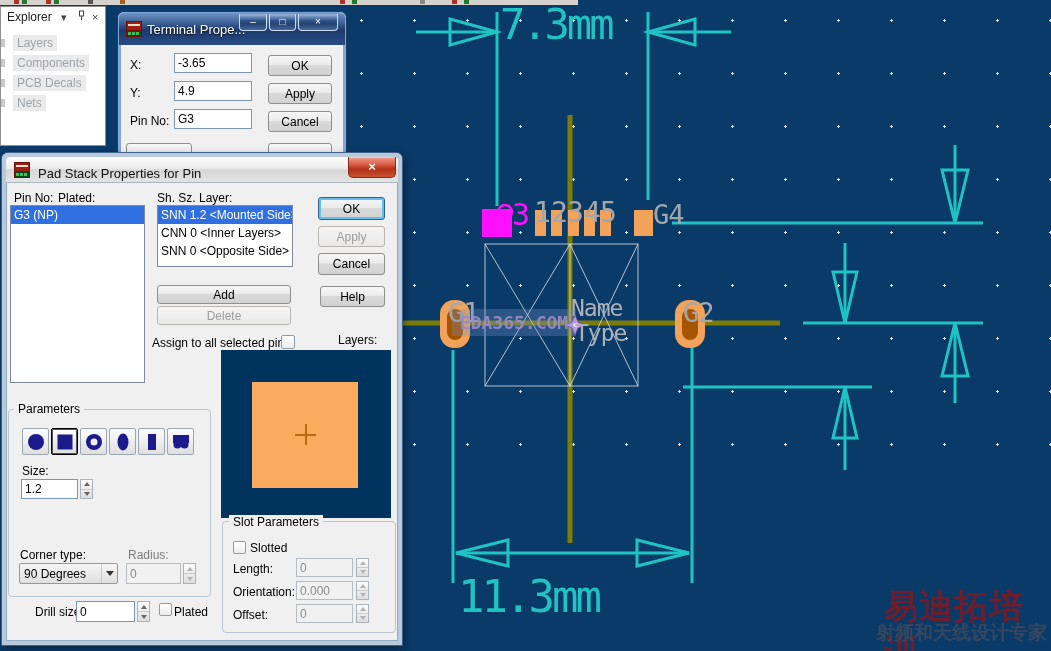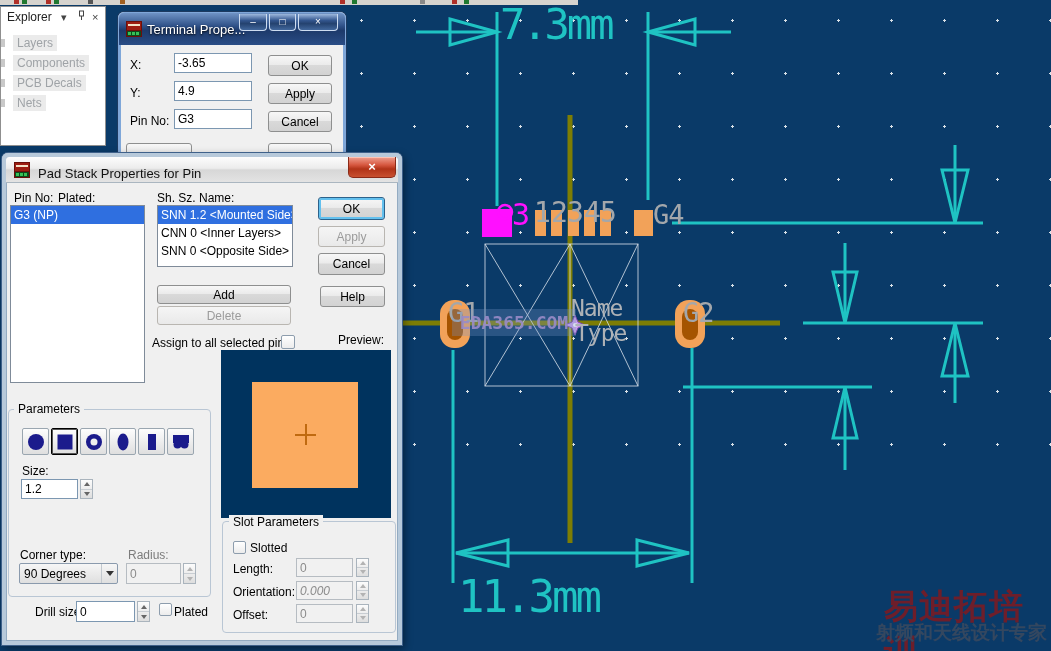--- a/index.html
+++ b/index.html
@@ -266,41 +266,41 @@
         <rect x="2" y="11" width="3" height="3" fill="#37c057"></rect>
           <rect x="6" y="11" width="3" height="3" fill="#37c057"></rect>
           <rect x="10" y="11" width="3" height="3" fill="#37c057"></rect>
       </svg>
       <span class="tttl">Pad Stack Properties for Pin</span>
     </div>
     <div id="ps-close">×</div>
 
     <span class="abs lbl" style="left:12px;top:38px">Pin No:</span>
     <span class="abs lbl" style="left:56px;top:38px">Plated:</span>
-    <span class="abs lbl" style="left:155px;top:38px">Sh. Sz. Name:</span>
+    <span class="abs lbl" style="left:155px;top:38px">Sh. Sz. Layer:</span>
 
     <div class="abs lb" style="left:8px;top:52px;width:135px;height:178px">
       <div class="lbrow sel">G3 (NP)</div>
     </div>
     <div class="abs lb" style="left:155px;top:52px;width:136px;height:62px">
       <div class="lbrow sel">SNN 1.2 &lt;Mounted Side&gt;</div>
       <div class="lbrow">CNN 0 &lt;Inner Layers&gt;</div>
       <div class="lbrow">SNN 0 &lt;Opposite Side&gt;</div>
     </div>
 
     <div class="abs btn focus" style="left:316px;top:44px;width:67px;height:23px">OK</div>
     <div class="abs btn dis" style="left:316px;top:73px;width:67px;height:21px">Apply</div>
     <div class="abs btn" style="left:316px;top:100px;width:67px;height:22px">Cancel</div>
     <div class="abs btn" style="left:155px;top:132px;width:134px;height:19px">Add</div>
     <div class="abs btn" style="left:318px;top:133px;width:65px;height:21px">Help</div>
     <div class="abs btn dis" style="left:155px;top:153px;width:134px;height:19px">Delete</div>
 
     <span class="abs lbl" style="left:150px;top:183px">Assign to all selected pins</span>
     <div class="abs chk" style="left:279px;top:182px;width:14px;height:14px"></div>
-    <span class="abs lbl" style="left:336px;top:180px">Preview:</span>
+    <span class="abs lbl" style="left:336px;top:180px">Layers:</span>
 
     <div class="abs" style="left:219px;top:197px;width:170px;height:168px;background:#00335e">
       <div class="abs" style="left:31px;top:32px;width:106px;height:106px;background:#fbab60"></div>
       <div class="abs" style="left:74px;top:84px;width:21px;height:2px;background:#c06a10"></div>
       <div class="abs" style="left:84px;top:74px;width:2px;height:21px;background:#c06a10"></div>
     </div>
 
     <div class="abs group" style="left:6px;top:256px;width:203px;height:188px"></div>
     <span class="abs group-label" style="left:12px;top:249px">Parameters</span>
 
@@ -372,21 +372,21 @@
     <span class="abs lbl" style="left:248px;top:388px">Slotted</span>
 
     <span class="abs lbl" style="left:231px;top:409px">Length:</span>
     <input class="abs field dis" style="left: 294px; top: 405px; width: 57px; height: 19px;" value="0">
     <div class="abs spin dis" style="left:354px;top:405px;width:13px;height:19px">
         <div class="up"></div>
         <div class="dn"></div>
       </div>
 
     <span class="abs lbl" style="left:231px;top:432px">Orientation:</span>
-    <input class="abs field dis" style="left: 294px; top: 428px; width: 57px; height: 19px; font-style: italic;" value="0.000">
+    <input class="abs field dis" style="left: 294px; top: 428px; width: 57px; height: 19px;" value="0.000">
     <div class="abs spin dis" style="left:354px;top:428px;width:13px;height:19px">
         <div class="up"></div>
         <div class="dn"></div>
       </div>
 
     <span class="abs lbl" style="left:231px;top:455px">Offset:</span>
     <input class="abs field dis" style="left: 294px; top: 451px; width: 57px; height: 19px;" value="0">
     <div class="abs spin dis" style="left:354px;top:451px;width:13px;height:19px">
         <div class="up"></div>
         <div class="dn"></div>

